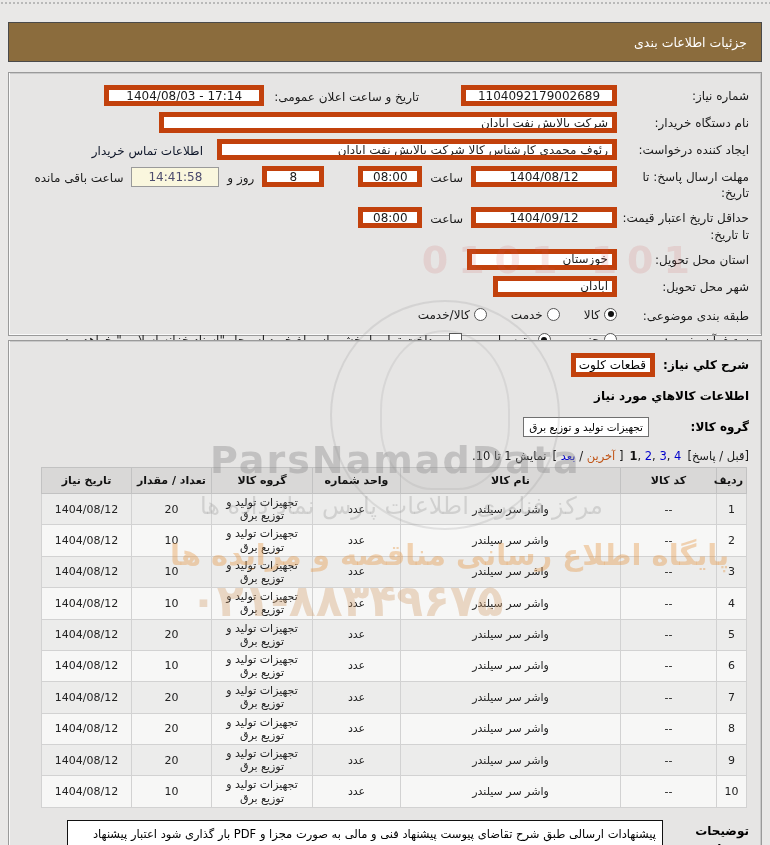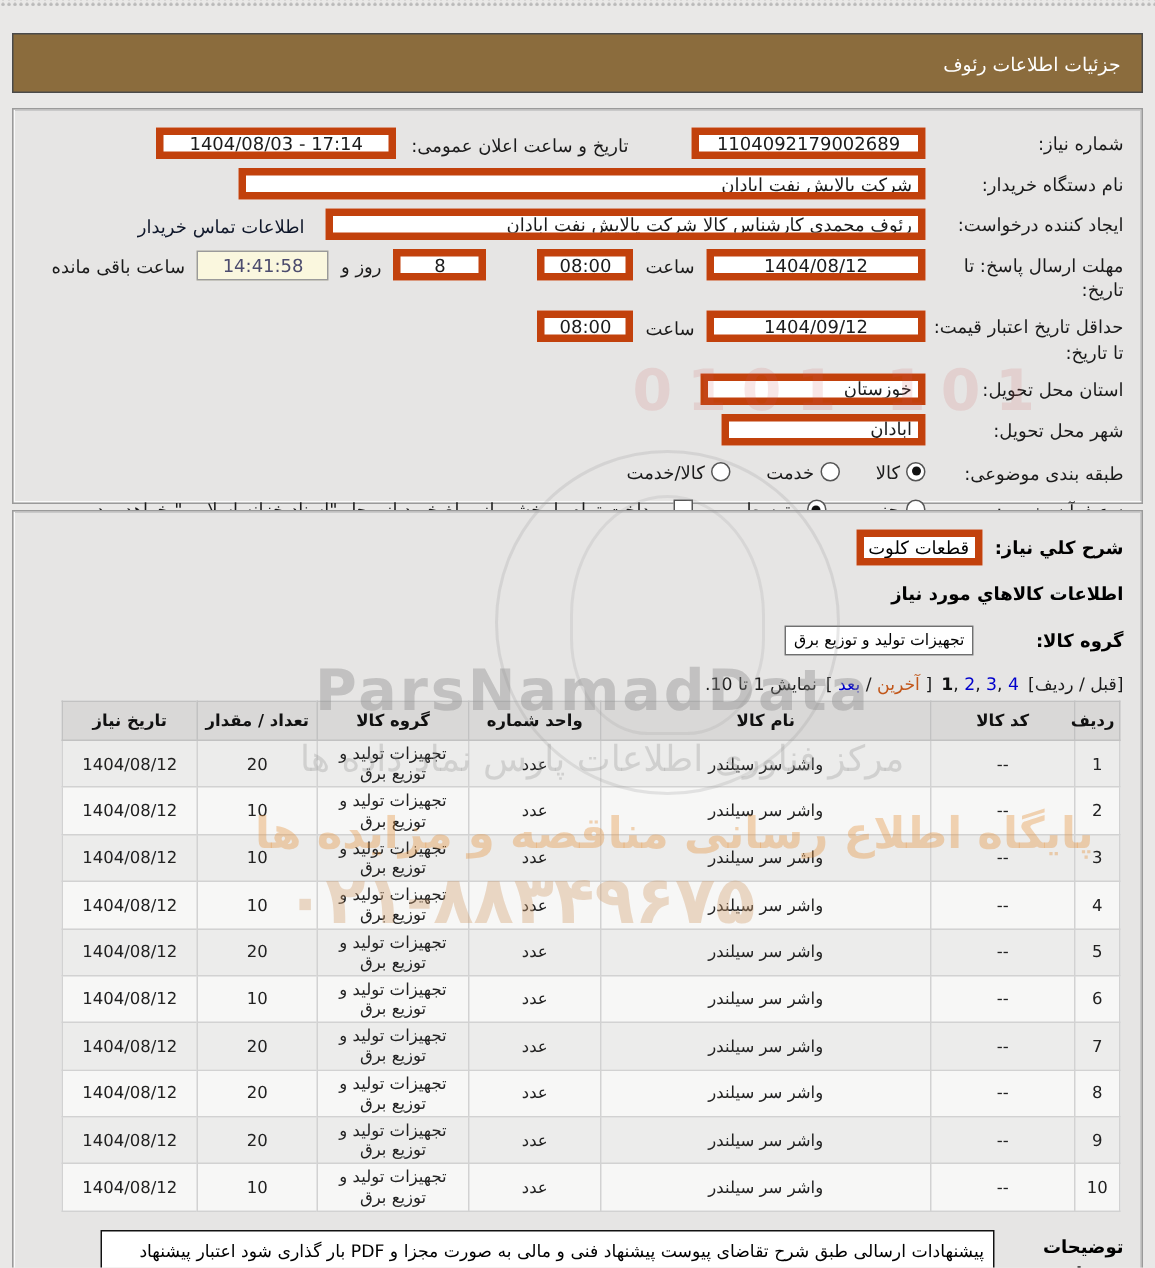--- a/index.html
+++ b/index.html
@@ -124,21 +124,21 @@
   <div class="wm wm-circle1"></div>
   <div class="wm wm-circle2"></div>
   <div class="wm wm-script">مرکز فناوری اطلاعات پارس نماد داده ها</div>
   <div class="wm wm-brand">ParsNamadData</div>
   <div class="wm wm-orange">پایگاه اطلاع رسانی مناقصه و مزایده ها</div>
   <div class="wm wm-phone">۰۲۱-۸۸۳۴۹۶۷۵</div>
 
   <div class="content">
 
     <div class="titlebar">
-      <span>جزئیات اطلاعات رئوف</span>
+      <span>جزئیات اطلاعات بندی</span>
     </div>
 
     <div class="panel panel1">
 
       <div class="frow">
         <div class="lbl">شماره نیاز:</div>
         <div class="ctl">
           <div class="inbox num" style="width:156px">1104092179002689</div>
           <div class="mid-label" style="margin-left:10px; margin-right:42px;">تاریخ و ساعت اعلان عمومی:</div>
           <div class="inbox num" style="width:160px">1404/08/03 - 17:14</div>
@@ -185,21 +185,21 @@
       <div class="frow">
         <div class="lbl">استان محل تحویل:</div>
         <div class="ctl">
           <div class="inbox txt" style="width:150px">خوزستان</div>
         </div>
       </div>
 
       <div class="frow">
         <div class="lbl">شهر محل تحویل:</div>
         <div class="ctl">
-          <div class="inbox txt" style="width:136px">آبادان</div>
+          <div class="inbox txt" style="width:124px">آبادان</div>
         </div>
       </div>
 
       <div class="frow" style="align-items:center; margin-top:8px">
         <div class="lbl">طبقه بندی موضوعی:</div>
         <div class="ctl">
           <span class="opt" style="margin-left:24px">
             <span class="radio sel"></span>
             <span class="optlbl">کالا</span>
           </span>
@@ -251,21 +251,21 @@
       <div class="pagination">
         <span dir="rtl">نمایش 1 تا 10.</span>
         <span dir="rtl">
           <span>[</span>
           <a class="lastlink">آخرین</a>
           <span>/</span>
           <a class="nextlink">بعد</a>
           <span>]</span>
         </span>
         <span dir="ltr"><a class="current">1</a>, <a class="plink">2</a>, <a class="plink">3</a>, <a class="plink">4</a></span>
-        <span dir="rtl">[قبل / ردیف]</span>
+        <span dir="rtl">[قبل / پاسخ]</span>
       </div>
 
       <div class="table-wrap">
         <table class="items">
           <colgroup>
             <col class="c-row">
               <col class="c-code">
               <col class="c-name">
               <col class="c-unit">
             <col class="c-group">

